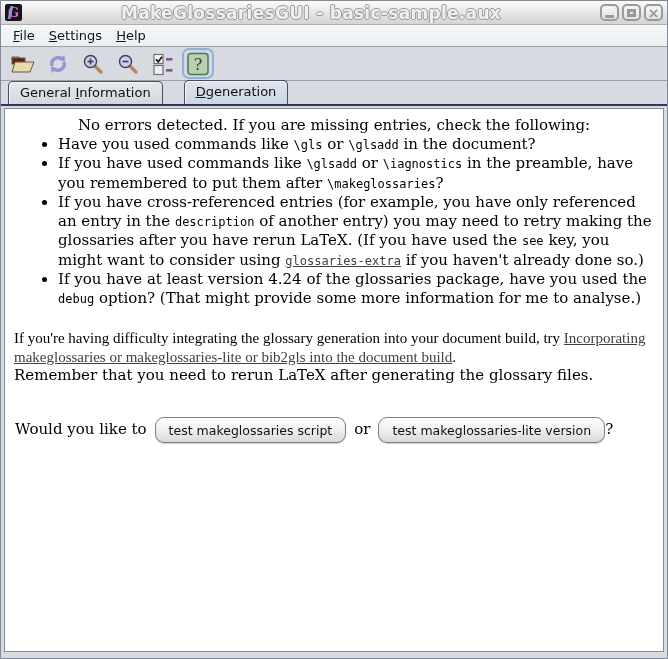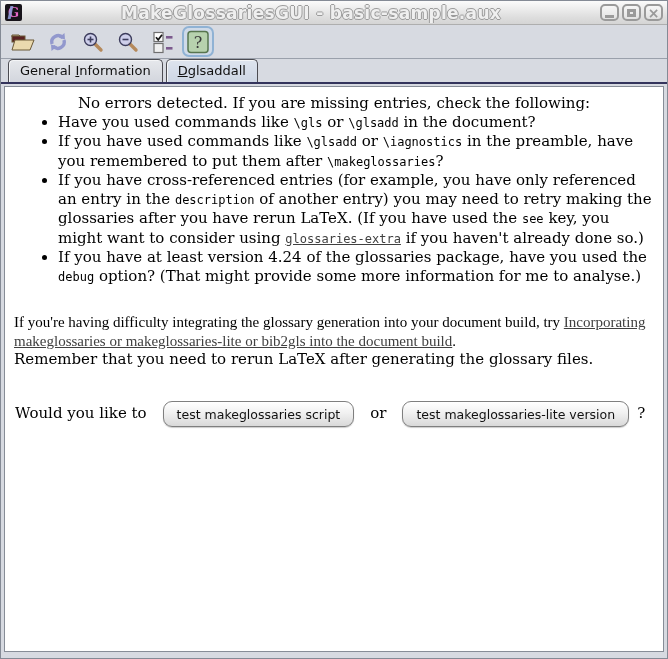--- a/index.html
+++ b/index.html
@@ -85,22 +85,23 @@
   .tool-btn.active {
     box-shadow: 0 0 0 2px #8fb2d4;
     background: #cfdae8;
   }
 
   
   .tabbar {
     height: 25px; flex: 0 0 25px;
     background: #d7dae1;
     border-bottom: 2px solid #34345c;
-    display: flex; 
+    display: flex; align-items: flex-end;
     padding-left: 7px;
+    gap: 18px;
   }
   .tab {
     font-size: 13px; color: #101010;
     border: 1px solid #4c4c52; border-bottom: none;
     border-radius: 5px 5px 0 0;
     padding: 3px 11px 4px 11px;
     background: linear-gradient(#e6e8ec, #d3d6dd);
     margin-right: 3px; white-space: nowrap;
     box-shadow: inset 1px 1px 0 #f4f5f7;
   }
@@ -116,30 +117,30 @@
     width: 100%; height: 100%;
     background: #ffffff;
     border: 1px solid #878d97;
     padding: 7px 9px;
     font-family: "DejaVu Serif", serif;
     font-size: 15px; line-height: 18.5px; color: #000;
     overflow: hidden;
   }
   .content p { margin: 0; }
   .intro { margin: 3px 0 15px 1px; text-align: center; }
-  ul.checks { margin: 0 0 27px 0; padding-left: 44px; }
+  ul.checks { margin: 0 0 21px 0; padding-left: 44px; }
   ul.checks li { margin: 0; }
   .mono { font-family: "DejaVu Sans Mono", monospace; font-size: 12px; }
   .italic { }
   a.link, .link { color: #404040; text-decoration: underline; cursor: pointer; }
   .integration { margin: 0 0 0 1px; font-family: Liberation Serif, serif; }
   .rerun { margin: 27px 0 0 1px; }
   .prompt {
     margin: 32px 0 0 1px;
-    display: flex; align-items: center; flex-wrap: nowrap; gap: 8px;
+    display: flex; align-items: center; flex-wrap: nowrap;
   }
   .prompt .lead { margin-right: 8px; }
   .prompt .mid { margin: 0 8px; }
   .script-btn {
     font-family: "DejaVu Sans", sans-serif;
     font-size: 12.5px; color: #111;
     padding: 5px 13px 4px 13px;
     border: 1px solid #7f7f7f;
     border-radius: 9px;
     background: linear-gradient(#ffffff, #f1f1f1 45%, #d9d9d9);
@@ -164,20 +165,25 @@
         </div>
       <div class="win-btn">
           <span class="glyph-max"></span>
         </div>
       <div class="win-btn">
           <span class="glyph-close">×</span>
         </div>
     </div>
   </div>
 
+  <div class="menubar">
+    <span class="menu-item"><span class="mn">F</span><span>ile</span></span>
+    <span class="menu-item"><span class="mn">S</span><span>ettings</span></span>
+    <span class="menu-item"><span class="mn">H</span><span>elp</span></span>
+  </div>
 
   <div class="toolbar">
     <div class="tool-btn">
       <svg width="24" height="22" viewBox="0 0 24 22">
         <path d="M1 4 h7 l2 2 h-9 z" fill="#e8d8b0" stroke="#6b5836" stroke-width="1"></path>
         <rect x="1" y="5" width="13" height="6" fill="#5a2222" stroke="#6b5836" stroke-width="1"></rect>
         <path d="M4 9 h19 l-4 10 h-18 z" fill="#ead9ae" stroke="#6b5836" stroke-width="1"></path>
       </svg>
     </div>
     <div class="tool-btn">
@@ -215,21 +221,21 @@
     <div class="tool-btn active">
       <svg width="24" height="24" viewBox="0 0 24 24">
         <rect x="2" y="1.5" width="20" height="21" rx="3" fill="#b7d2ae" stroke="#57754f" stroke-width="1.5"></rect>
         <text x="12" y="17.5" font-size="16" text-anchor="middle" fill="#3a3a3a" font-family="DejaVu Serif, serif">?</text>
       </svg>
     </div>
   </div>
 
   <div class="tabbar">
     <div class="tab"><span>General </span><span class="mn">I</span><span>nformation</span></div>
-    <div class="tab selected"><span></span><span class="mn">D</span><span>glsaddall</span></div>
+    <div class="tab selected"><span></span><span class="mn">D</span><span>generation</span></div>
   </div>
 
   <div class="content-outer">
     <div class="content">
 
       <p class="intro">No errors detected. If you are missing entries, check the following:</p>
 
       <ul class="checks">
         <li>
           <span>Have you used commands like </span><span class="mono">\gls</span><span> or </span><span class="mono">\glsadd</span><span> in the document?</span>

